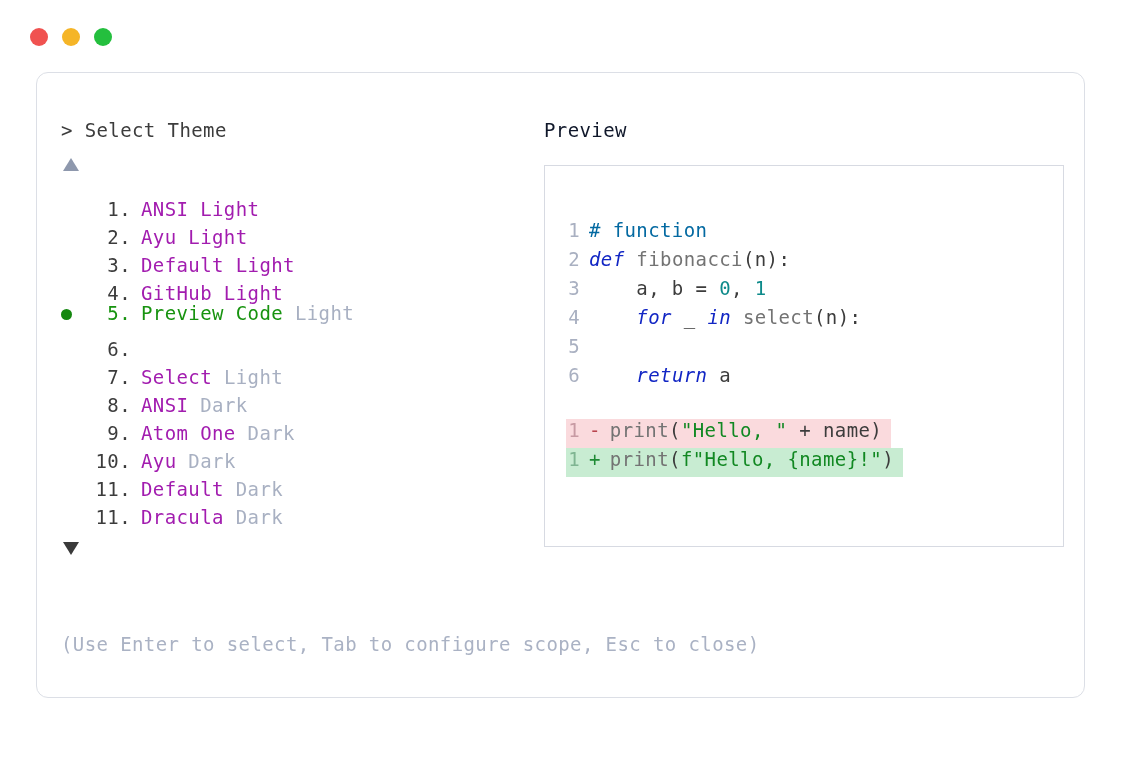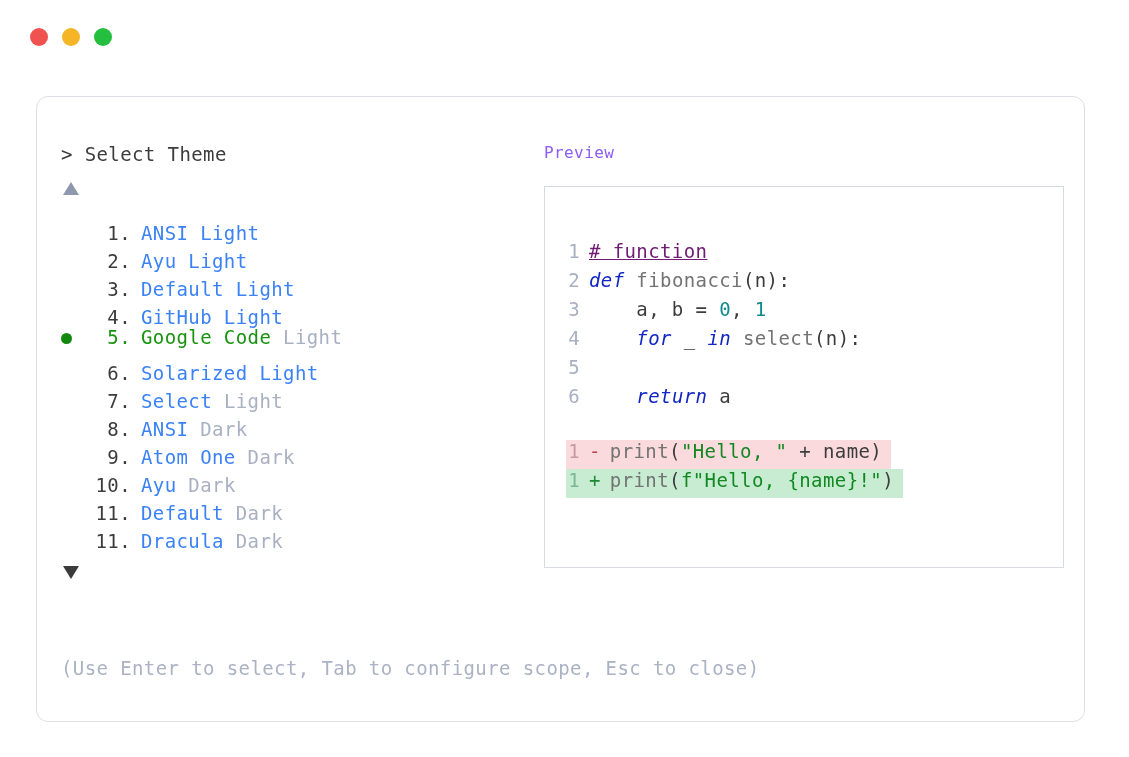--- a/index.html
+++ b/index.html
@@ -30,21 +30,21 @@
     display: block;
   }
   .dot.red    { background: #f05250; }
   .dot.yellow { background: #f5b527; }
   .dot.green  { background: #24bf3e; }
 
   
   .card {
     position: absolute;
     left: 36px;
-    top: 96px;
+    top: 72px;
     width: 1049px;
     height: 626px;
     border: 1.5px solid #dcdfe6;
     border-radius: 12px;
     background: #ffffff;
     box-sizing: border-box;
   }
 
   
   .left-col {
@@ -114,21 +114,21 @@
     display: block;
   }
   .num-cell {
     width: 44px;
     flex: 0 0 44px;
     text-align: right;
     color: #3c3c3c;
   }
   .name-cell {
     padding-left: 10px;
-    color: #3b82f6;
+    color: #a21caf;
   }
   .variant {
     color: #a8b0c2;
   }
   .theme-item.selected .num-cell,
   .theme-item.selected .name-cell {
     color: #17930f;
   }
   .theme-item.selected .variant {
     color: #a8b0c2;
@@ -145,22 +145,22 @@
   }
 
   
   .right-col {
     position: absolute;
     left: 507px;
     top: 48px;
     width: 520px;
   }
   .preview-label {
-    font-size: 16px;
-    color: #8b5cf6;
+    font-size: 19px;
+    color: #0f172a;
     letter-spacing: 0.4px;
     line-height: 1;
   }
   .preview-box {
     margin-top: 25px;
     width: 520px;
     height: 382px;
     border: 1.5px solid #d7dae2;
     box-sizing: border-box;
     background: #ffffff;
@@ -207,21 +207,21 @@
     padding-left: 9px;
     flex: 0 0 auto;
   }
   .diff-minus .diff-sign { color: #b9444e; }
   .diff-plus  .diff-sign { color: #1e8a34; }
   .diff-minus .ln { color: #c79aa3; }
   .diff-plus  .ln { color: #7fb592; }
   .diff-src { padding-left: 9px; padding-right: 9px; color: #3c3c3c; }
 
   
-  .c-comment  { color: #701a75; text-decoration: underline; }
+  .c-comment  { color: #0369a1; }
   .c-keyword  { color: #1226c4; font-style: italic; }
   .c-func     { color: #737373; }
   .c-number   { color: #0d8a8a; }
   .c-string   { color: #118822; }
   .c-plain    { color: #3c3c3c; }
 </style>
 </head>
 <body>
 
 <div class="titlebar">
@@ -237,22 +237,22 @@
 
     <div class="arrow">
       <span class="arrow-up"></span>
     </div>
 
     <ul class="theme-list" id="theme-list">
         <li class="theme-item"><span class="bullet-cell"></span><span class="num-cell">1.</span><span class="name-cell">ANSI Light</span></li>
         <li class="theme-item"><span class="bullet-cell"></span><span class="num-cell">2.</span><span class="name-cell">Ayu Light</span></li>
         <li class="theme-item"><span class="bullet-cell"></span><span class="num-cell">3.</span><span class="name-cell">Default Light</span></li>
         <li class="theme-item"><span class="bullet-cell"></span><span class="num-cell">4.</span><span class="name-cell">GitHub Light</span></li>
-        <li class="theme-item selected"><span class="bullet-cell"><span class="bullet"></span></span><span class="num-cell">5.</span><span class="name-cell">Google Code</span><span class="variant"> Light</span></li>
-        <li class="theme-item"><span class="bullet-cell"></span><span class="num-cell">6.</span><span class="name-cell">Solarized Light</span></li>
+        <li class="theme-item selected"><span class="bullet-cell"><span class="bullet"></span></span><span class="num-cell">5.</span><span class="name-cell">Preview Code</span><span class="variant"> Light</span></li>
+        <li class="theme-item"><span class="bullet-cell"></span><span class="num-cell">6.</span></li>
         <li class="theme-item"><span class="bullet-cell"></span><span class="num-cell">7.</span><span class="name-cell">Select</span><span class="variant"> Light</span></li>
         <li class="theme-item"><span class="bullet-cell"></span><span class="num-cell">8.</span><span class="name-cell">ANSI</span><span class="variant"> Dark</span></li>
         <li class="theme-item"><span class="bullet-cell"></span><span class="num-cell">9.</span><span class="name-cell">Atom One</span><span class="variant"> Dark</span></li>
         <li class="theme-item"><span class="bullet-cell"></span><span class="num-cell">10.</span><span class="name-cell">Ayu</span><span class="variant"> Dark</span></li>
         <li class="theme-item"><span class="bullet-cell"></span><span class="num-cell">11.</span><span class="name-cell">Default</span><span class="variant"> Dark</span></li>
         <li class="theme-item"><span class="bullet-cell"></span><span class="num-cell">11.</span><span class="name-cell">Dracula</span><span class="variant"> Dark</span></li>
       </ul>
 
     <div class="arrow-down-row">
       <span class="arrow-down"></span>

